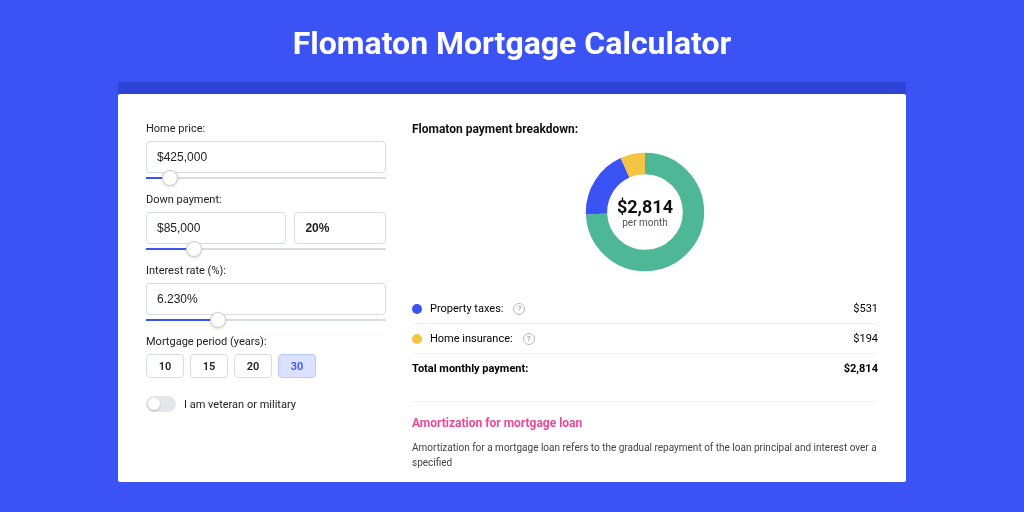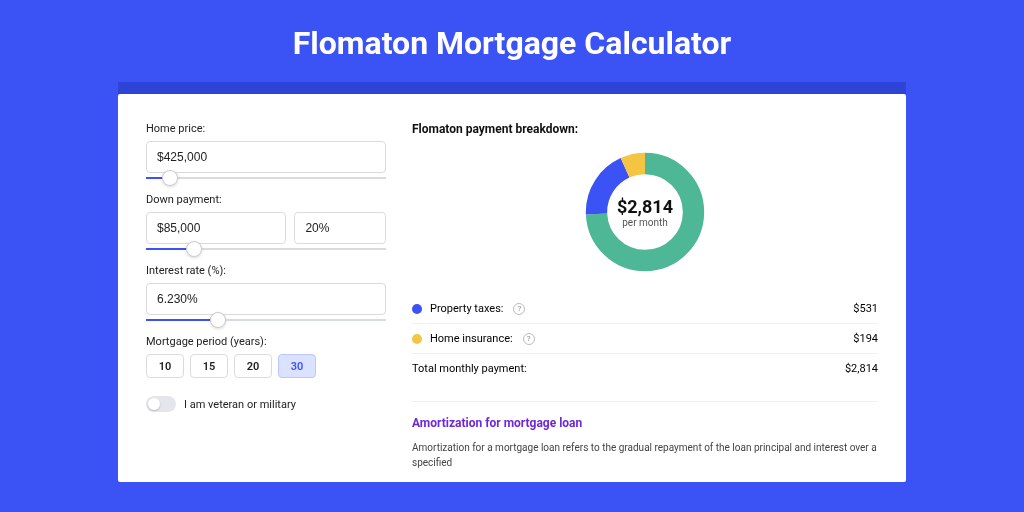--- a/index.html
+++ b/index.html
@@ -71,21 +71,21 @@
     width: 16px;
     height: 16px;
     background: #fff;
     border: 1px solid #ccc;
     border-radius: 50%;
     transform: translate(-50%, -50%);
     box-shadow: 0 1px 3px rgba(0,0,0,0.15);
   }
   .dp-row { display: flex; gap: 8px; }
   .dp-row .text-input:first-child { flex: 1.7; }
-  .dp-row .text-input:last-child { flex: 1; }
+  .dp-row .text-input:last-child { flex: 1; font-weight: bold; }
   .period-row { display: flex; gap: 6px; }
   .period-btn {
     width: 38px;
     height: 24px;
     border: 1px solid #d8dbe0;
     border-radius: 4px;
     background: #fff;
     font-size: 11px;
     font-weight: 600;
     color: #222;
@@ -160,21 +160,21 @@
   .legend-row {
     display: flex;
     align-items: center;
     justify-content: space-between;
     padding: 8px 0;
     border-bottom: 1px solid #eef0f3;
     font-size: 11px;
   }
   .legend-row.total {
     border-bottom: none;
-    font-weight: 400;
+    font-weight: 700;
   }
   .legend-left { display: flex; align-items: center; gap: 8px; }
   .dot {
     width: 10px;
     height: 10px;
     border-radius: 50%;
   }
   .info-icon {
     display: inline-flex;
     align-items: center;
@@ -188,21 +188,21 @@
     margin-left: 2px;
   }
   .amort {
     margin-top: 18px;
     border-top: 1px solid #eef0f3;
     padding-top: 14px;
   }
   .amort-title {
     font-size: 12px;
     font-weight: 700;
-    color: #6d28d9;
+    color: #ec4899;
     margin-bottom: 10px;
   }
   .amort-text {
     font-size: 10px;
     color: #444;
     line-height: 1.5;
   }
 </style>
 </head>
 <body>

